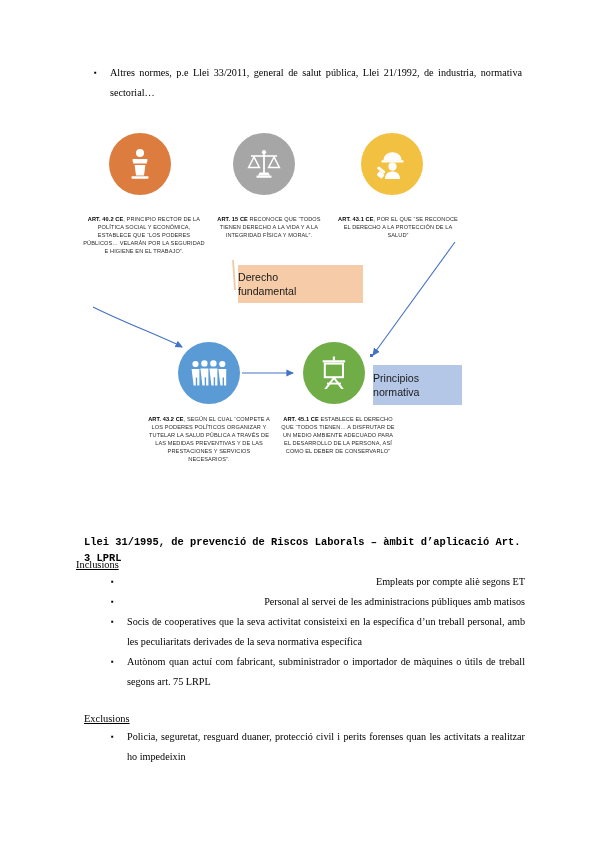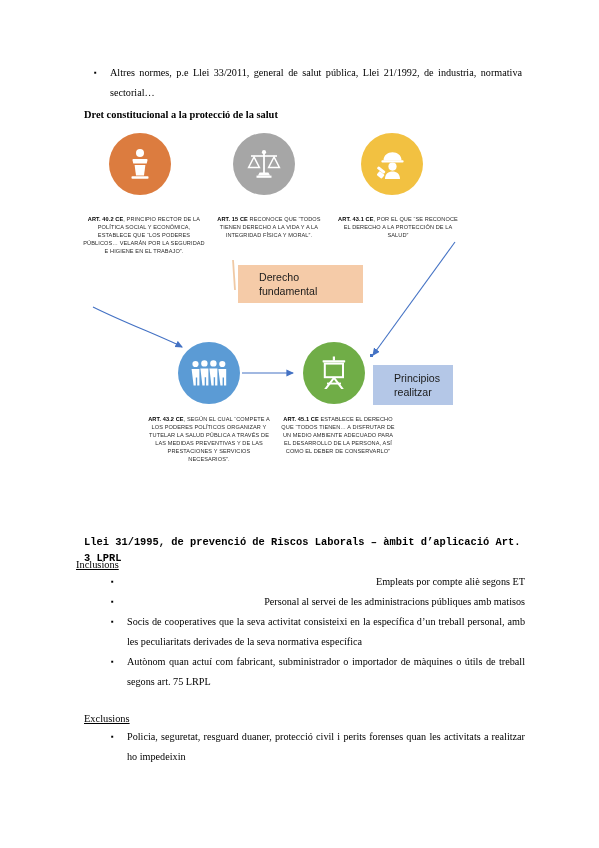--- a/index.html
+++ b/index.html
@@ -34,37 +34,36 @@
   .cap{
     position:absolute;font-family:"Liberation Sans",sans-serif;
     font-size:5.6px;line-height:8.1px;text-align:center;color:#2b2b2b;
     letter-spacing:.1px;
   }
   .cap b{font-weight:bold;color:#000;}
 
   .tagbox{
     position:absolute;display:flex;align-items:center;
     font-family:"Liberation Sans",sans-serif;font-size:10.6px;line-height:14px;
-    color:#1a1a1a;padding:6px 21px;box-sizing:border-box;
+    color:#1a1a1a;padding:6px 0;box-sizing:border-box;
   }
   .tagbox span{display:block;}
 
   .connectors{position:absolute;left:0;top:0;width:430px;height:390px;overflow:visible;}
 </style>
 </head>
 <body>
 
 <div class="page">
 
   <div class="doc-bullet" style="left:88px;top:63px;width:434px;">
     <span class="bullet-mark">▪</span>
     <span class="bullet-text">Altres normes, p.e Llei 33/2011, general de salut pública, Llei 21/1992, de industria, normativa sectorial…</span>
   </div>
 
-  <div class="heading-bold" style="left:84px;top:107px;width:430px;">Dret constitucional a la protecció de la salut</div>
 
   <div class="diagram">
 
     <svg class="connectors" viewBox="0 0 430 390">
       <defs>
         <marker id="ah" markerWidth="7" markerHeight="7" refX="6" refY="3.2" orient="auto">
           <path d="M0,0 L7,3.2 L0,6.4 z" fill="#4472C4"></path>
         </marker>
       </defs>
 
@@ -156,24 +155,24 @@
       <b>ART. 45.1 CE</b><span> ESTABLECE EL DERECHO QUE “TODOS TIENEN… A DISFRUTAR DE UN MEDIO AMBIENTE ADECUADO PARA EL DESARROLLO DE LA PERSONA, ASÍ COMO EL DEBER DE CONSERVARLO”</span>
     </div>
 
     <div class="tagbox" style="left:153px;top:140px;width:125px;height:38px;background:#F5CBA8;">
       <div>
         <span>Derecho</span>
         <span>fundamental</span>
       </div>
     </div>
 
-    <div class="tagbox" style="left:288px;top:240px;width:80px;height:40px;background:#B4C7E7;">
+    <div class="tagbox" style="left:288px;top:240px;width:89px;height:40px;background:#B4C7E7;">
       <div>
         <span>Principios</span>
-        <span>realitzar</span>
+        <span>normativa</span>
       </div>
     </div>
 
   </div>
 
   <div class="heading-bold" style="left:84px;top:534px;width:440px;font-family:Liberation Mono, monospace;">Llei 31/1995, de prevenció de Riscos Laborals – àmbit d’aplicació Art. 3 LPRL</div>
 
   <div class="heading-underline" style="left:76px;top:557px;">Inclusions</div>
 
   <div class="doc-bullet" style="left:105px;top:572px;width:420px;">

